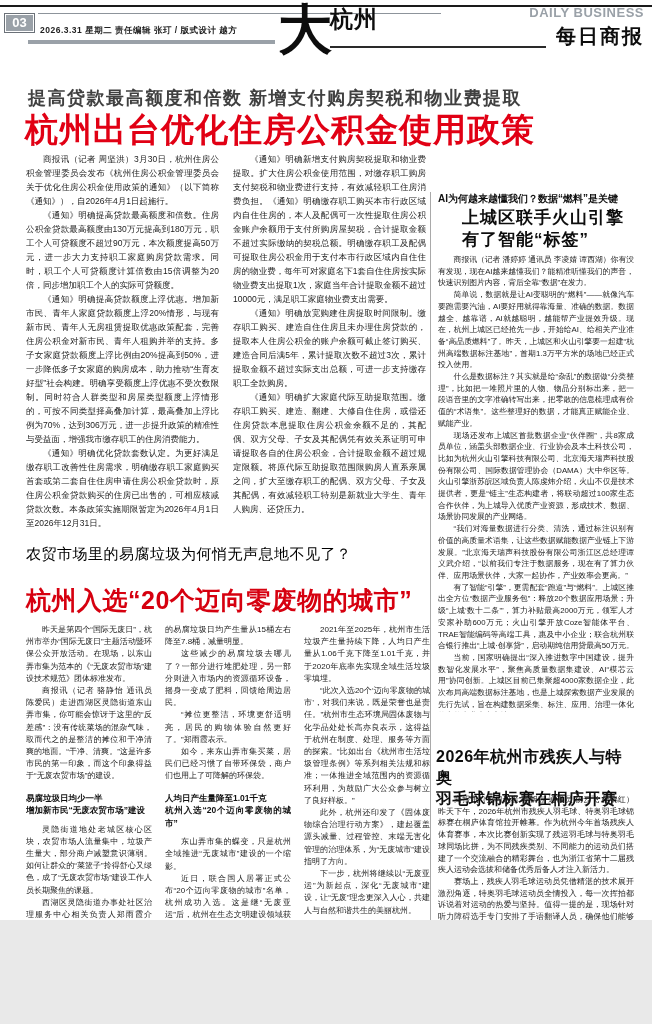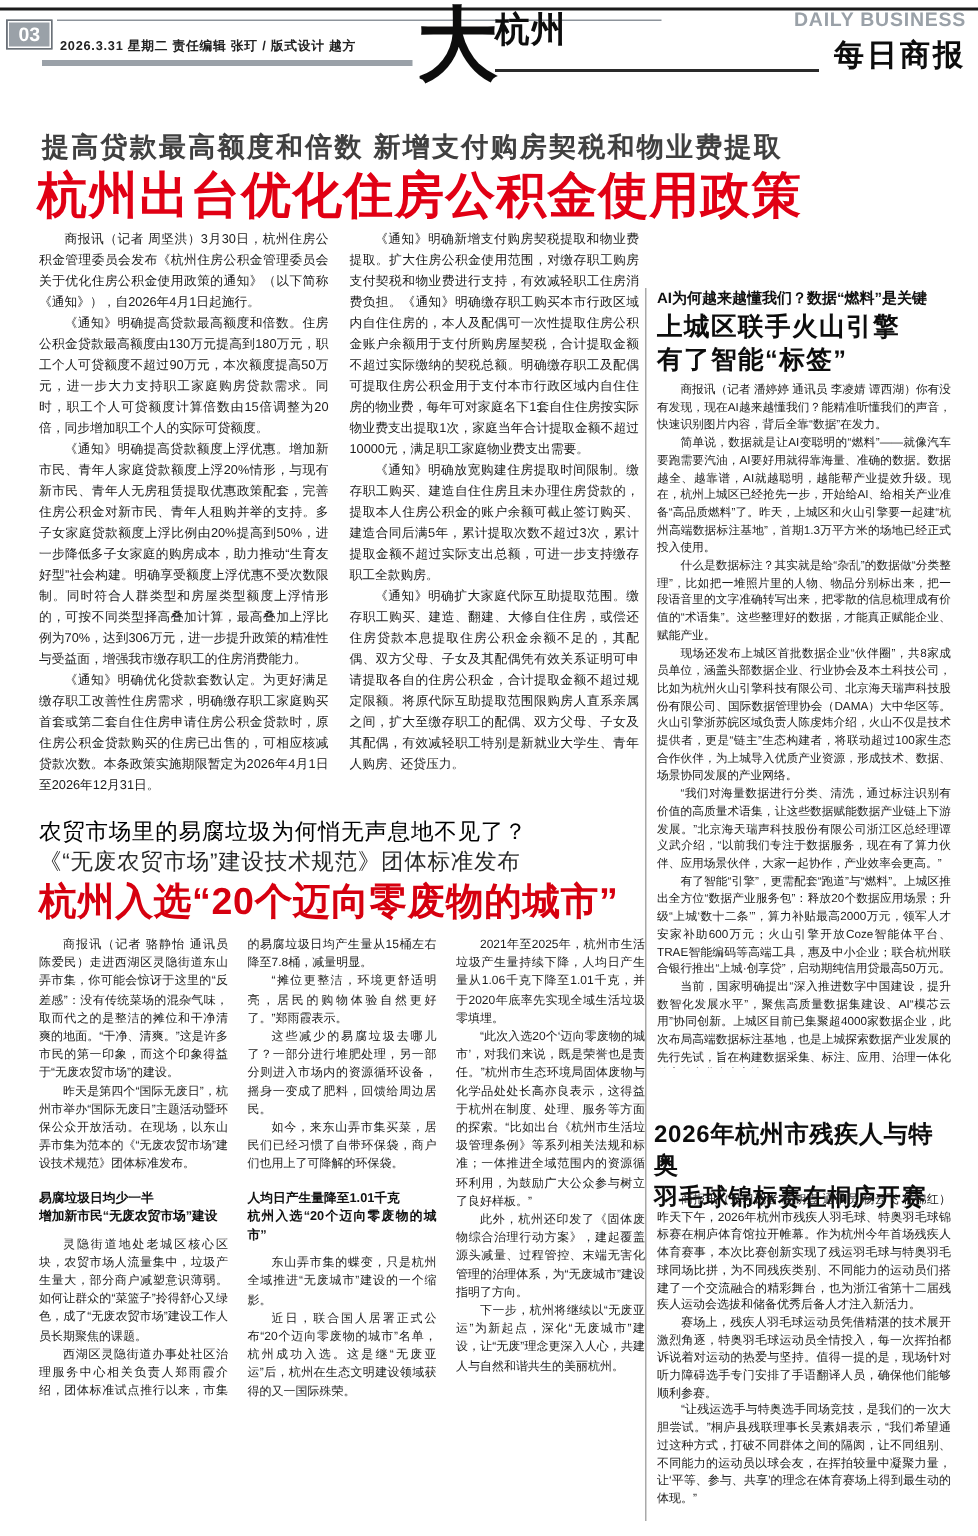--- a/index.html
+++ b/index.html
@@ -1,19 +1,19 @@
 <!DOCTYPE html>
 <html><head>
 <meta charset="utf-8">
 <style>
   * { margin:0; padding:0; box-sizing:border-box; }
   html,body { background:#e9e9e9; }
   body { font-family:"Liberation Sans","DejaVu Sans",sans-serif; }
   .page {
-    position:relative; width:652px; height:1024px; margin:0 auto;
+    position:relative; width:652px; height:920px; margin:0 auto;
     background:#ffffff; overflow:hidden; color:#1c1c1c;
   }
   
   .rule-top { position:absolute; left:0; top:5px; width:652px; height:2px; background:#1a1a1a; }
   .pageno-box {
     position:absolute; left:4px; top:13px; width:31px; height:20px;
     background:#9aa1a8; border:1px solid #6b7178; box-shadow:inset 0 0 0 1px #ffffff;
     color:#ffffff; font-size:13px; font-weight:bold; text-align:center; line-height:18px;
   }
   .hdr-thinline { position:absolute; left:38px; top:13px; width:403px; height:1px; background:#8d949b; }
@@ -42,21 +42,21 @@
   .waste-body {
     position:absolute; left:26px; top:624px; width:404px; height:390px; overflow:hidden;
     column-count:3; column-gap:13px;
     font-size:8px; line-height:12.2px; text-align:justify; color:#1c1c1c;
   }
   .waste-body h4 { font-size:8.5px; line-height:12.5px; font-weight:bold; color:#111; margin:9px 0 7px; text-indent:0; }
   .waste-body h4 span { display:block; }
   
   .ai-kicker { position:absolute; left:438px; top:192px; width:196px; font-size:10px; font-weight:bold; color:#111; }
   .ai-headline { position:absolute; left:438px; top:207px; width:196px; font-size:17px; font-weight:bold; color:#0d0d0d; line-height:22px; letter-spacing:1px; }
-  .ai-headline span { display:block; }
+  .ai-headline span { display:block;margin-left:24px; }
   .ai-body {
     position:absolute; left:438px; top:254px; width:196px; height:458px; overflow:hidden;
     font-size:7.8px; line-height:11.7px; text-align:justify; color:#1c1c1c;
   }
   
   .sports-headline { position:absolute; left:436px; top:746px; width:198px; font-size:16px; font-weight:bold; color:#0d0d0d; line-height:21px; letter-spacing:.5px; }
   .sports-headline span { display:block; }
   .sports-body {
     position:absolute; left:438px; top:794px; width:196px; height:222px; overflow:hidden;
     font-size:8px; line-height:11.7px; text-align:justify; color:#1c1c1c;
@@ -86,33 +86,32 @@
     <p>《通知》明确提高贷款额度上浮优惠。增加新市民、青年人家庭贷款额度上浮20%情形，与现有新市民、青年人无房租赁提取优惠政策配套，完善住房公积金对新市民、青年人租购并举的支持。多子女家庭贷款额度上浮比例由20%提高到50%，进一步降低多子女家庭的购房成本，助力推动“生育友好型”社会构建。明确享受额度上浮优惠不受次数限制。同时符合人群类型和房屋类型额度上浮情形的，可按不同类型择高叠加计算，最高叠加上浮比例为70%，达到306万元，进一步提升政策的精准性与受益面，增强我市缴存职工的住房消费能力。</p>
     <p>《通知》明确优化贷款套数认定。为更好满足缴存职工改善性住房需求，明确缴存职工家庭购买首套或第二套自住住房申请住房公积金贷款时，原住房公积金贷款购买的住房已出售的，可相应核减贷款次数。本条政策实施期限暂定为2026年4月1日至2026年12月31日。</p>
     <p>《通知》明确新增支付购房契税提取和物业费提取。扩大住房公积金使用范围，对缴存职工购房支付契税和物业费进行支持，有效减轻职工住房消费负担。《通知》明确缴存职工购买本市行政区域内自住住房的，本人及配偶可一次性提取住房公积金账户余额用于支付所购房屋契税，合计提取金额不超过实际缴纳的契税总额。明确缴存职工及配偶可提取住房公积金用于支付本市行政区域内自住住房的物业费，每年可对家庭名下1套自住住房按实际物业费支出提取1次，家庭当年合计提取金额不超过10000元，满足职工家庭物业费支出需要。</p>
     <p>《通知》明确放宽购建住房提取时间限制。缴存职工购买、建造自住住房且未办理住房贷款的，提取本人住房公积金的账户余额可截止签订购买、建造合同后满5年，累计提取次数不超过3次，累计提取金额不超过实际支出总额，可进一步支持缴存职工全款购房。</p>
     <p>《通知》明确扩大家庭代际互助提取范围。缴存职工购买、建造、翻建、大修自住住房，或偿还住房贷款本息提取住房公积金余额不足的，其配偶、双方父母、子女及其配偶凭有效关系证明可申请提取各自的住房公积金，合计提取金额不超过规定限额。将原代际互助提取范围限购房人直系亲属之间，扩大至缴存职工的配偶、双方父母、子女及其配偶，有效减轻职工特别是新就业大学生、青年人购房、还贷压力。</p>
   </div>
 
   <div class="v-divider"></div>
 
   <div class="waste-kicker1">农贸市场里的易腐垃圾为何悄无声息地不见了？</div>
-  <div class="waste-kicker2">《“无废农贸市场”建设技术规范》团体标准发布</div>
   <div class="waste-headline">杭州入选“20个迈向零废物的城市”</div>
   <div class="waste-body">
+    <p>昨天是第四个“国际无废日”，杭州市举办“国际无废日”主题活动暨环保公众开放活动。在现场，以东山弄市集为范本的《“无废农贸市场”建设技术规范》团体标准发布。</p>
     <p>商报讯（记者 骆静怡 通讯员 陈爱民）走进西湖区灵隐街道东山弄市集，你可能会惊讶于这里的“反差感”：没有传统菜场的混杂气味，取而代之的是整洁的摊位和干净清爽的地面。“干净、清爽。”这是许多市民的第一印象，而这个印象得益于“无废农贸市场”的建设。</p>
-    <p>昨天是第四个“国际无废日”，杭州市举办“国际无废日”主题活动暨环保公众开放活动。在现场，以东山弄市集为范本的《“无废农贸市场”建设技术规范》团体标准发布。</p>
     <h4>
       <span>易腐垃圾日均少一半</span>
       <span>增加新市民“无废农贸市场”建设</span>
     </h4>
     <p>灵隐街道地处老城区核心区块，农贸市场人流量集中，垃圾产生量大，部分商户减塑意识薄弱。如何让群众的“菜篮子”拎得舒心又绿色，成了“无废农贸市场”建设工作人员长期聚焦的课题。</p>
     <p>西湖区灵隐街道办事处社区治理服务中心相关负责人郑雨霞介绍，团体标准试点推行以来，市集的易腐垃圾日均产生量从15桶左右降至7.8桶，减量明显。</p>
+    <p>这些减少的易腐垃圾去哪儿了？一部分进行堆肥处理，另一部分则进入市场内的资源循环设备，摇身一变成了肥料，回馈给周边居民。</p>
     <p>“摊位更整洁，环境更舒适明亮，居民的购物体验自然更好了。”郑雨霞表示。</p>
-    <p>这些减少的易腐垃圾去哪儿了？一部分进行堆肥处理，另一部分则进入市场内的资源循环设备，摇身一变成了肥料，回馈给周边居民。</p>
     <p>如今，来东山弄市集买菜，居民们已经习惯了自带环保袋，商户们也用上了可降解的环保袋。</p>
     <h4>
       <span>人均日产生量降至1.01千克</span>
       <span>杭州入选“20个迈向零废物的城市”</span>
     </h4>
     <p>东山弄市集的蝶变，只是杭州全域推进“无废城市”建设的一个缩影。</p>
     <p>近日，联合国人居署正式公布“20个迈向零废物的城市”名单，杭州成功入选。这是继“无废亚运”后，杭州在生态文明建设领域获得的又一国际殊荣。</p>
     <p>2021年至2025年，杭州市生活垃圾产生量持续下降，人均日产生量从1.06千克下降至1.01千克，并于2020年底率先实现全域生活垃圾零填埋。</p>
     <p>“此次入选20个‘迈向零废物的城市’，对我们来说，既是荣誉也是责任。”杭州市生态环境局固体废物与化学品处处长高亦良表示，这得益于杭州在制度、处理、服务等方面的探索。“比如出台《杭州市生活垃圾管理条例》等系列相关法规和标准；一体推进全域范围内的资源循环利用，为鼓励广大公众参与树立了良好样板。”</p>
     <p>此外，杭州还印发了《固体废物综合治理行动方案》，建起覆盖源头减量、过程管控、末端无害化管理的治理体系，为“无废城市”建设指明了方向。</p>

